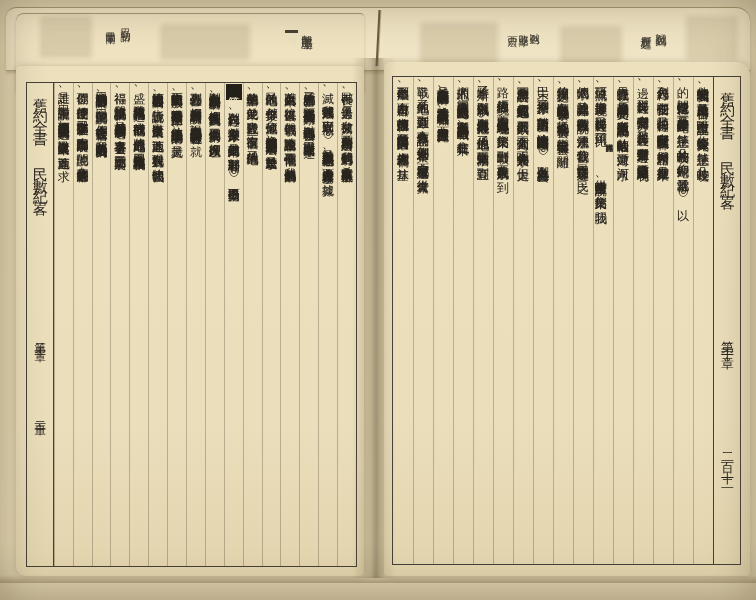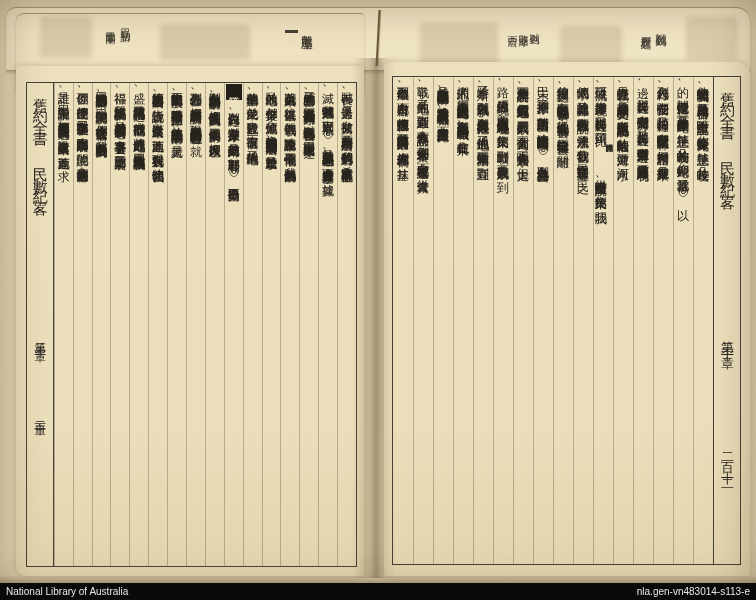--- a/index.html
+++ b/index.html
@@ -128,18 +128,14 @@
       </div>
     </div>
   </div>
 
   <div class="gutter"></div>
   <div class="thread"></div>
 
   <div class="vignette"></div>
   <div class="bottom-edge"></div>
 
-  <div class="bottom-bar">
-    <span>National Library of Australia</span>
-    <span>nla.gen-vn483014-s113-e</span>
-  </div>
 
 </div>
 
 </body></html>

